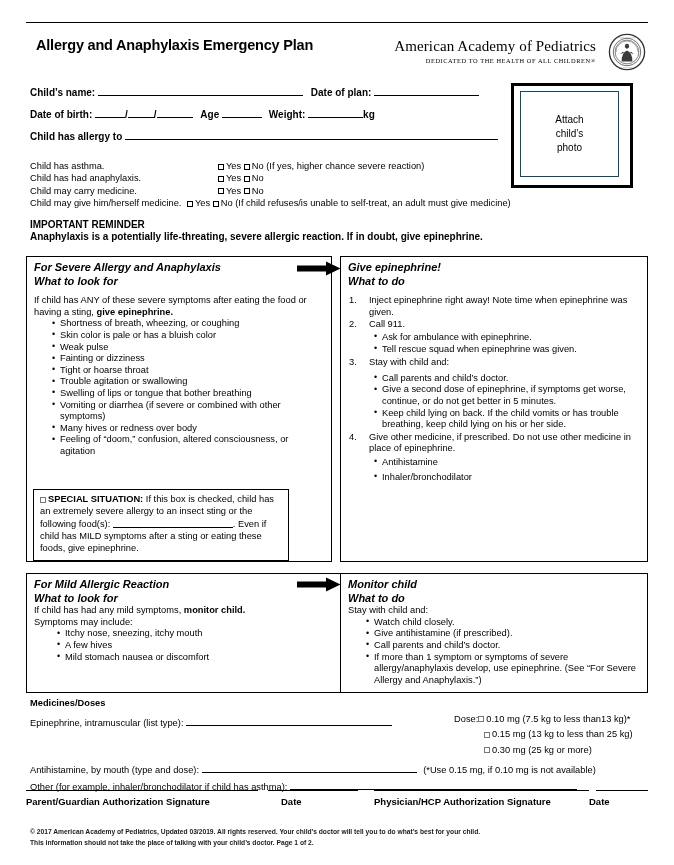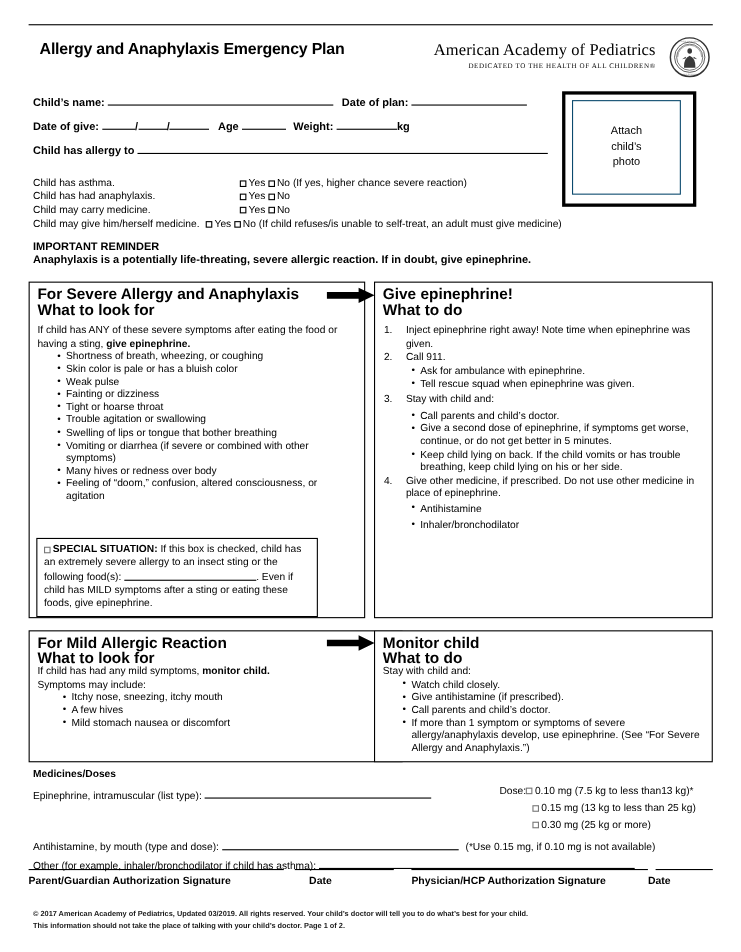--- a/index.html
+++ b/index.html
@@ -148,24 +148,25 @@
     border: 1.5px solid #000;
     box-sizing: border-box;
     background: #fff;
   }
   .panel-severe { left: 26px; top: 256px; width: 306px; height: 306px; }
   .panel-epi    { left: 340px; top: 256px; width: 308px; height: 306px; }
   .panel-mild   { left: 26px; top: 573px; width: 340px; height: 120px; }
   .panel-monitor{ left: 340px; top: 573px; width: 308px; height: 120px; }
 
   .panel-title {
-    font-size: 14px;
+    font-size: 11px;
     font-weight: bold;
     line-height: 13.6px;
     padding: 4px 0 0 7px;
+    font-style: italic;
   }
   .panel-body {
     padding: 0 7px 0 7px;
     font-size: 9.3px;
     line-height: 11.6px;
   }
   .gap6 { height: 7px; }
   ul.blist {
     margin: 0; padding: 0;
     list-style: none;
@@ -313,21 +314,21 @@
   </div>
 
   <div class="fields">
     <div class="field-row">
       <span class="lbl">Child’s name:</span>
       <span class="ln" style="width:205px;"></span>
       <span class="lbl" style="margin-left:5px;">Date of plan:</span>
       <span class="ln" style="width:105px;"></span>
     </div>
     <div class="field-row">
-      <span class="lbl">Date of give:</span>
+      <span class="lbl">Date of birth:</span>
       <span class="ln" style="width:30px;"></span><span>/</span><span class="ln" style="width:26px;"></span><span>/</span><span class="ln" style="width:36px;"></span>
       <span class="lbl" style="margin-left:5px;">Age</span>
       <span class="ln" style="width:40px;"></span>
       <span class="lbl" style="margin-left:4px;">Weight:</span>
       <span class="ln" style="width:55px;"></span><span class="lbl">kg</span>
     </div>
     <div class="field-row">
       <span class="lbl">Child has allergy to</span>
       <span class="ln" style="width:373px;"></span>
     </div>

